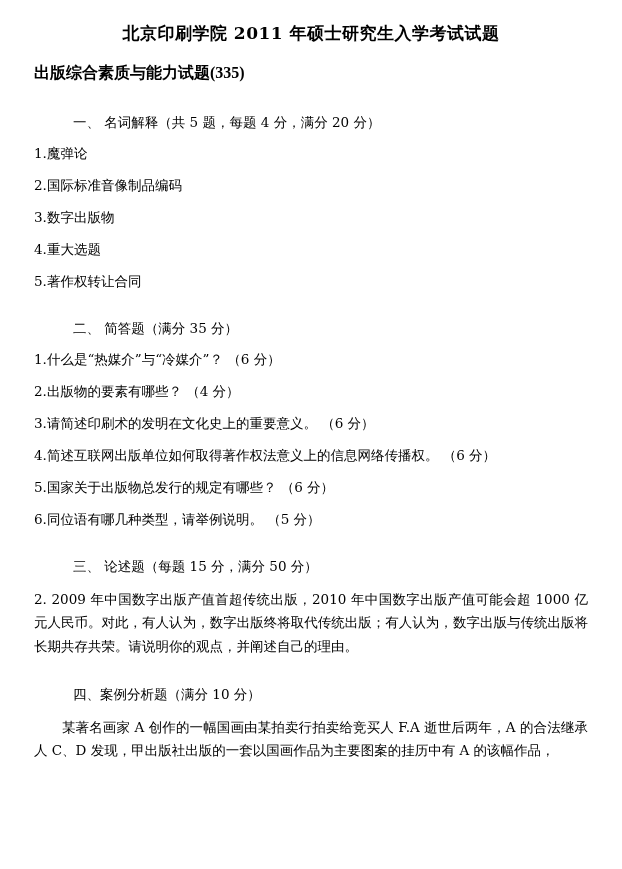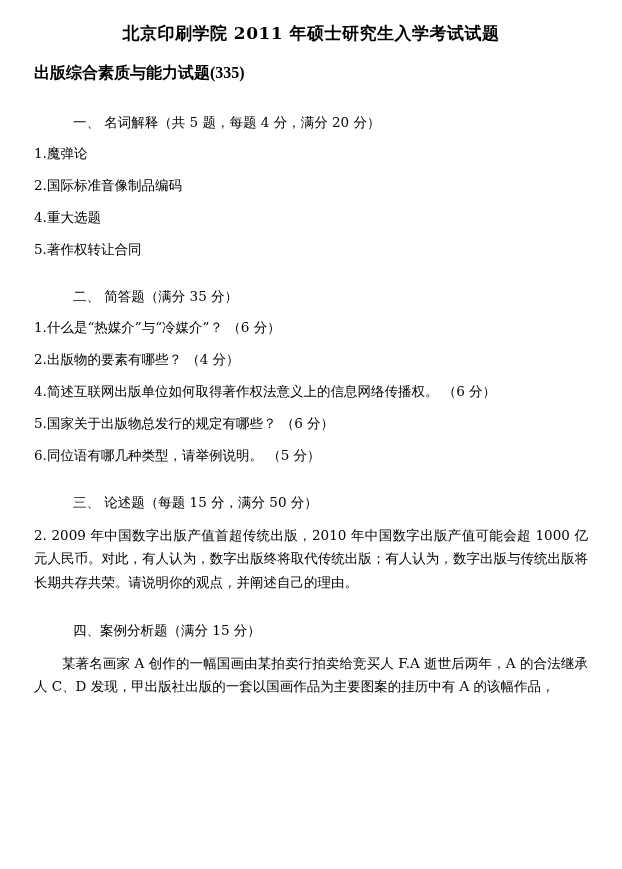--- a/index.html
+++ b/index.html
@@ -73,36 +73,38 @@
 
 <div class="page">
 
   <div class="title-main">北京印刷学院  2011 年硕士研究生入学考试试题</div>
   <div class="title-sub">出版综合素质与能力试题(335)</div>
 
   <div class="section sec-gap-lg">
     <div class="section-head">一、 名词解释（共 5 题，每题 4 分，满分 20 分）</div>
     <div class="item">1.魔弹论</div>
     <div class="item">2.国际标准音像制品编码</div>
+    <div class="item">3.数字出版物</div>
     <div class="item">4.重大选题</div>
     <div class="item">5.著作权转让合同</div>
   </div>
 
   <div class="section sec-gap-md">
     <div class="section-head">二、 简答题（满分 35 分）</div>
     <div class="item">1.什么是“热媒介”与“冷媒介”？ （6 分）</div>
     <div class="item">2.出版物的要素有哪些？ （4 分）</div>
+    <div class="item">3.请简述印刷术的发明在文化史上的重要意义。 （6 分）</div>
     <div class="item">4.简述互联网出版单位如何取得著作权法意义上的信息网络传播权。 （6 分）</div>
     <div class="item">5.国家关于出版物总发行的规定有哪些？ （6 分）</div>
     <div class="item">6.同位语有哪几种类型，请举例说明。 （5 分）</div>
   </div>
 
   <div class="section sec-gap-md">
     <div class="section-head">三、 论述题（每题 15 分，满分 50 分）</div>
     <div class="para">2. 2009 年中国数字出版产值首超传统出版，2010 年中国数字出版产值可能会超 1000 亿 元人民币。对此，有人认为，数字出版终将取代传统出版；有人认为，数字出版与传统出版将长期共存共荣。请说明你的观点，并阐述自己的理由。</div>
   </div>
 
   <div class="section sec-gap-md">
-    <div class="section-head">四、案例分析题（满分 15 分）</div>
+    <div class="section-head">四、案例分析题（满分 10 分）</div>
     <div class="para indent">某著名画家 A 创作的一幅国画由某拍卖行拍卖给竞买人 F.A 逝世后两年，A 的合法继承人 C、D 发现，甲出版社出版的一套以国画作品为主要图案的挂历中有 A 的该幅作品，</div>
   </div>
 
 </div>
 
 </body></html>

